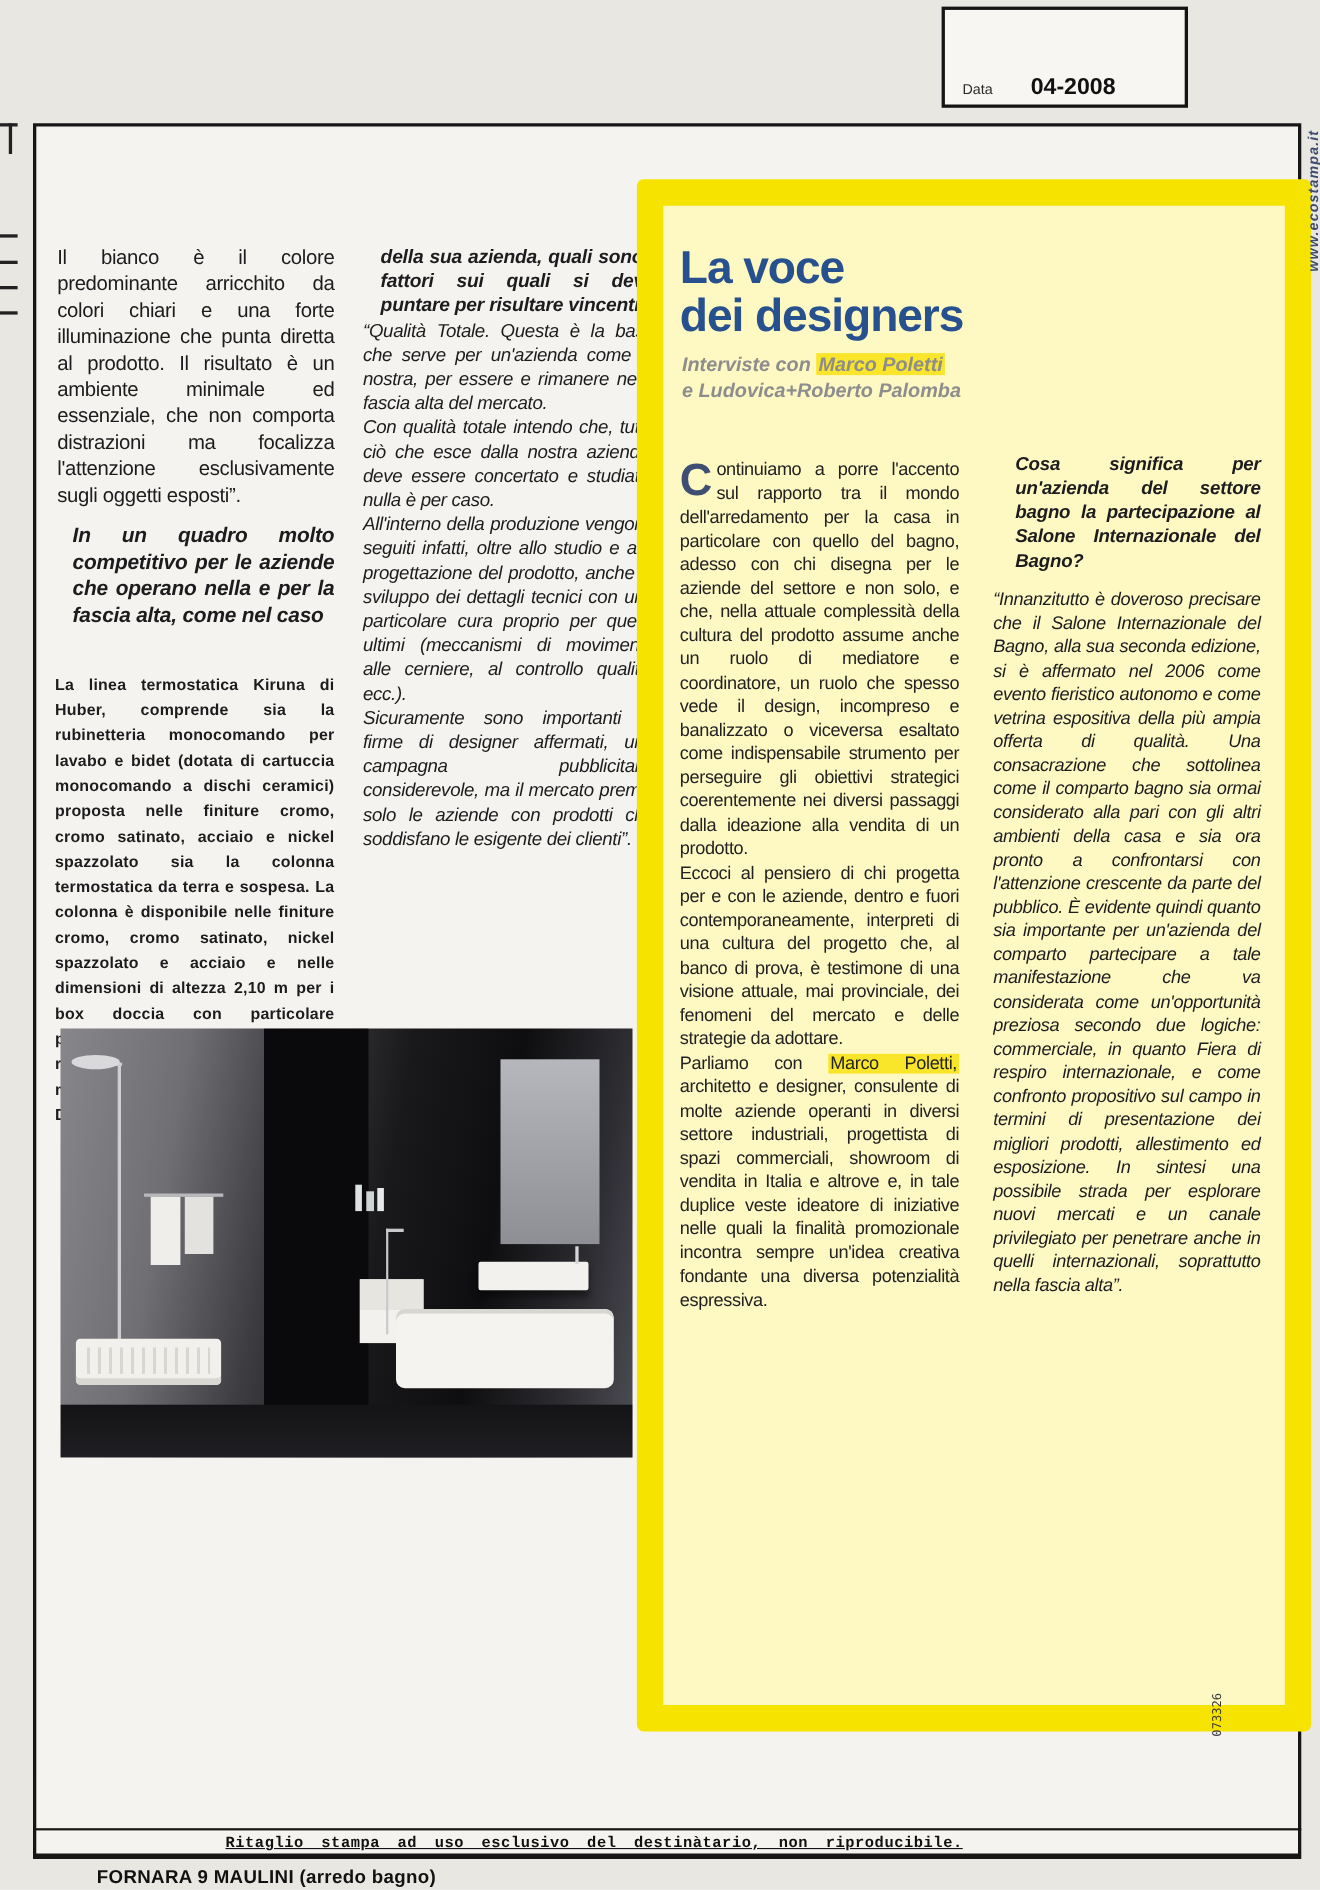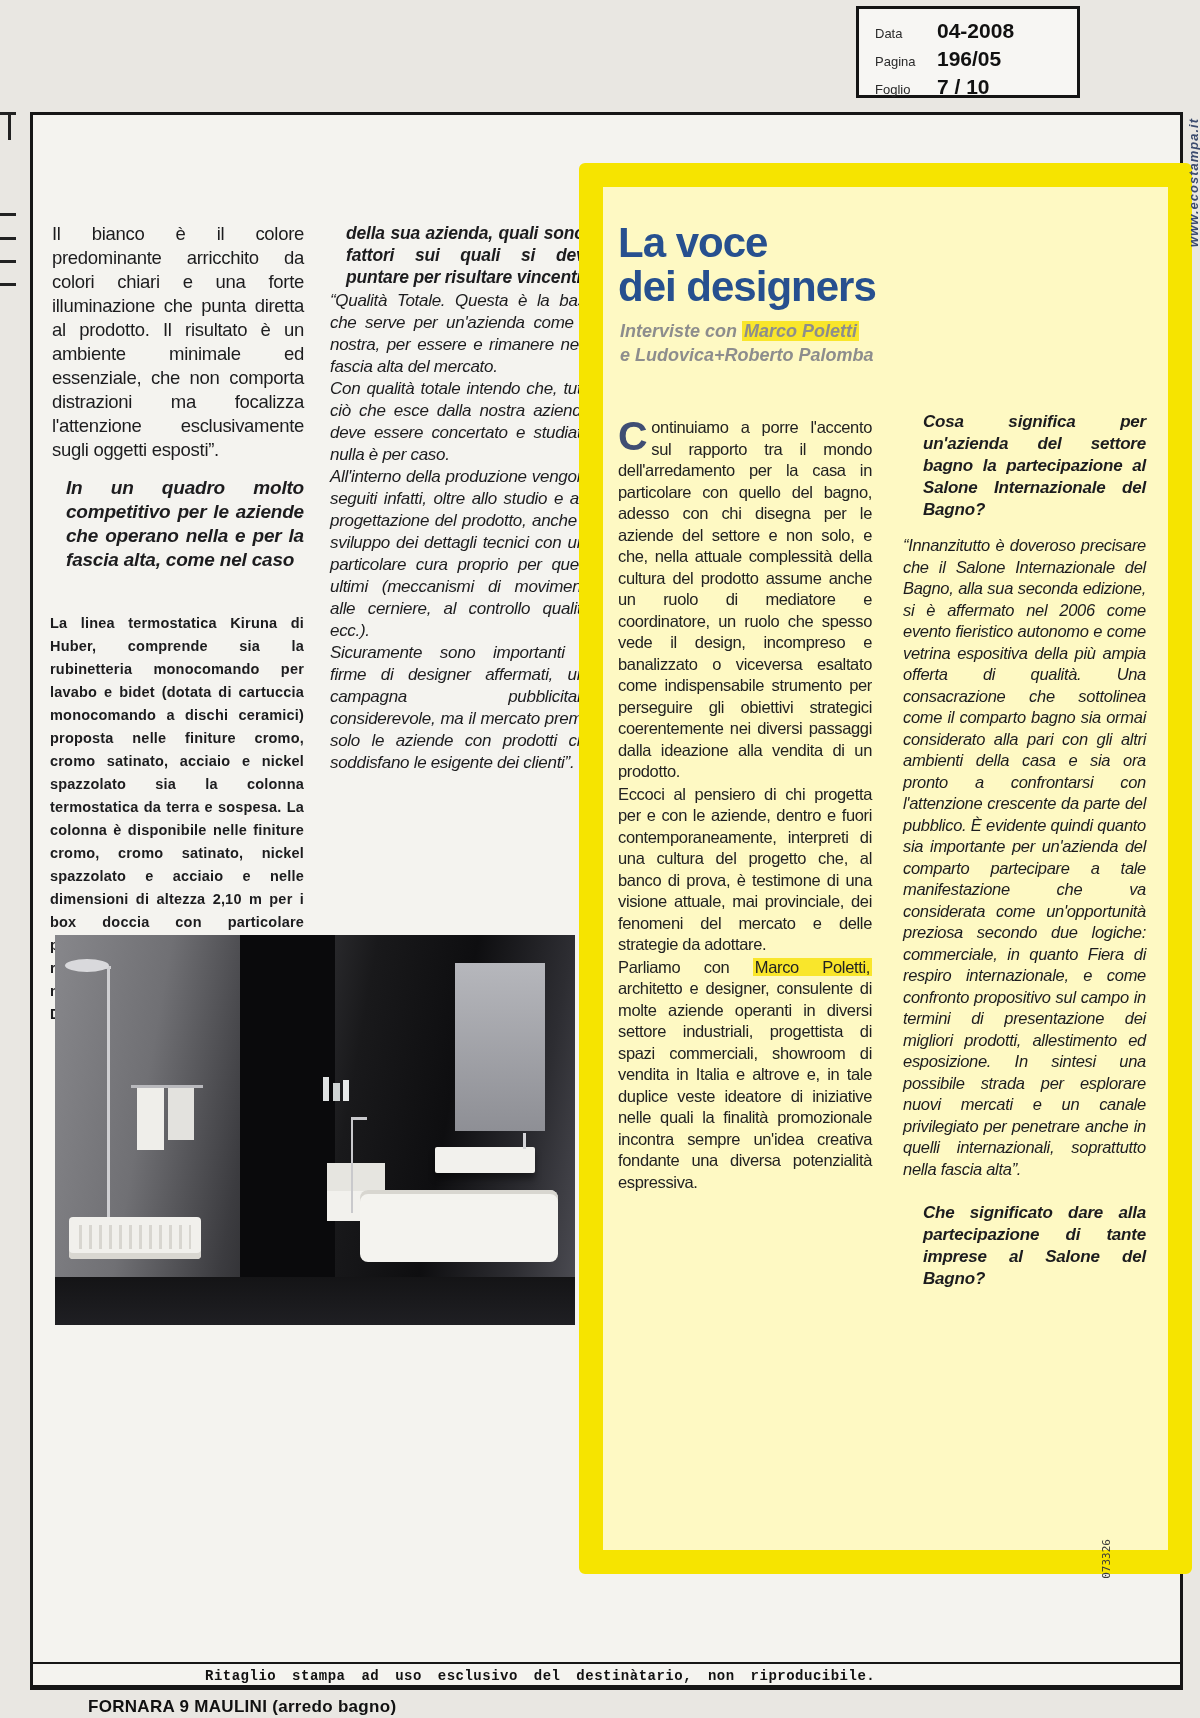--- a/index.html
+++ b/index.html
@@ -16,21 +16,21 @@
   .logo-text{
     position:absolute; left:42px; top:8px;
     font-weight:bold; font-size:56px; letter-spacing:-4px; color:#141414;
   }
   .meta-box{
     position:absolute; left:856px; top:6px; width:224px; height:92px;
     border:3px solid #141414; background:#f7f6f3; padding:10px 0 0 16px; box-sizing:border-box;
   }
   .meta-row{display:flex; margin-bottom:4px; align-items:baseline;}
   .meta-label{width:62px; font-size:13px; color:#2a2a2a;}
-  .meta-value{font-weight:bold; font-size:21px; color:#111; letter-spacing:0;}
+  .meta-value{font-weight:bold; font-size:21px; color:#111; letter-spacing:0;margin-top:48px;}
   
   .frame{
     position:absolute; left:30px; top:112px; width:1153px; height:1578px;
     border:3px solid #161616; border-bottom-width:5px; background:#f4f3ef; box-sizing:border-box;
   }
   
   .mark{position:absolute; background:#222;}
   
   .just{text-align:justify;}
   .col{position:absolute;}
@@ -64,21 +64,21 @@
     position:absolute; left:55px; top:935px; width:520px; height:390px; z-index:1;
     background:linear-gradient(100deg,#87878b 0%,#707074 20%,#3c3c40 38%,#19191b 55%,#0e0e10 72%,#2d2d32 88%,#4e4e55 100%);
     overflow:hidden;
   }
   .ph{position:absolute;}
   
   .rit-line{position:absolute; left:30px; top:1662px; width:1153px; height:2px; background:#161616;}
   .rit-text{
     position:absolute; left:205px; top:1668px; width:780px;
     font-family:"Liberation Mono", monospace; font-weight:bold; font-size:14px;
-    letter-spacing:0.5px; word-spacing:7px; color:#111;
+    letter-spacing:0.5px; word-spacing:7px; color:#111;text-decoration:underline;
   }
   .src-text{
     position:absolute; left:88px; top:1697px;
     font-family:Liberation Sans, sans-serif; font-weight:bold; font-size:17px; letter-spacing:0.3px; color:#111;
   }
   
   .watermark{
     position:absolute; left:1186px; top:118px; z-index:4;
     writing-mode:vertical-rl; transform:rotate(180deg);
     font-style:italic; font-weight:bold; font-size:13px; letter-spacing:1px; color:#3c4c6e;
@@ -163,21 +163,20 @@
 
     <div class="f-col1">
       <p class="f-body just"><span class="dropcap">C</span><span>ontinuiamo a porre l'accento sul rapporto tra il mondo dell'arredamento per la casa in particolare con quello del bagno, adesso con chi disegna per le aziende del settore e non solo, e che, nella attuale complessità della cultura del prodotto assume anche un ruolo di mediatore e coordinatore, un ruolo che spesso vede il design, incompreso e banalizzato o viceversa esaltato come indispensabile strumento per perseguire gli obiettivi strategici coerentemente nei diversi passaggi dalla ideazione alla vendita di un prodotto.</span></p>
       <p class="f-body just">Eccoci al pensiero di chi progetta per e con le aziende, dentro e fuori contemporaneamente, interpreti di una cultura del progetto che, al banco di prova, è testimone di una visione attuale, mai provinciale, dei fenomeni del mercato e delle strategie da adottare.</p>
       <p class="f-body just"><span>Parliamo con </span><span class="hl">Marco Poletti,</span><span> architetto e designer, consulente di molte aziende operanti in diversi settore industriali, progettista di spazi commerciali, showroom di vendita in Italia e altrove e, in tale duplice veste ideatore di iniziative nelle quali la finalità promozionale incontra sempre un'idea creativa fondante una diversa potenzialità espressiva.</span></p>
     </div>
 
     <div class="f-col2">
       <p class="f-q just">Cosa significa per un'azienda del settore bagno la partecipazione al Salone Internazionale del Bagno?</p>
       <p class="f-a just">“Innanzitutto è doveroso precisare che il Salone Internazionale del Bagno, alla sua seconda edizione, si è affermato nel 2006 come evento fieristico autonomo e come vetrina espositiva della più ampia offerta di qualità. Una consacrazione che sottolinea come il comparto bagno sia ormai considerato alla pari con gli altri ambienti della casa e sia ora pronto a confrontarsi con l'attenzione crescente da parte del pubblico. È evidente quindi quanto sia importante per un'azienda del comparto partecipare a tale manifestazione che va considerata come un'opportunità preziosa secondo due logiche: commerciale, in quanto Fiera di respiro internazionale, e come confronto propositivo sul campo in termini di presentazione dei migliori prodotti, allestimento ed esposizione. In sintesi una possibile strada per esplorare nuovi mercati e un canale privilegiato per penetrare anche in quelli internazionali, soprattutto nella fascia alta”.</p>
-      <p class="f-q just">Che significato dare alla partecipazione di tante imprese al Salone del Bagno?</p>
     </div>
 
     <div class="code-vert">073326</div>
   </div>
 
   <div class="watermark">www.ecostampa.it</div>
 
   <div class="rit-line"></div>
   <div class="rit-text">Ritaglio stampa ad uso esclusivo del destinàtario, non riproducibile.</div>
   <div class="src-text">FORNARA  9 MAULINI (arredo bagno)</div>

